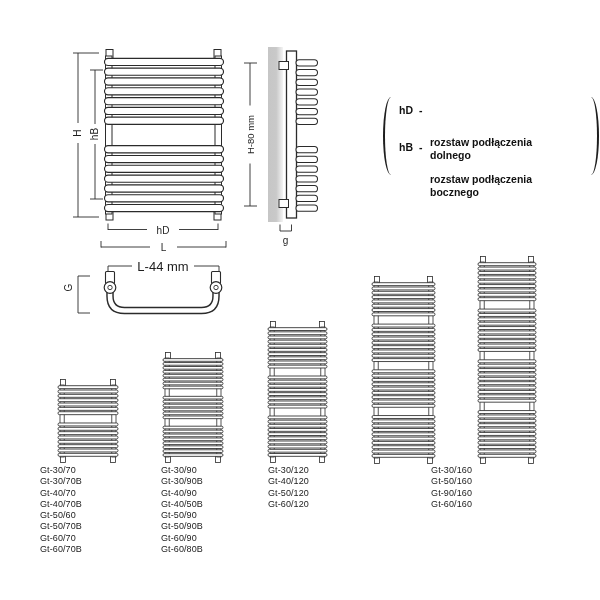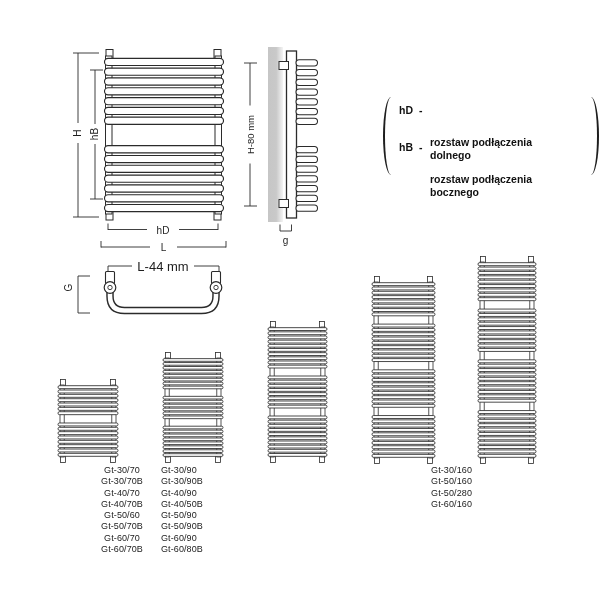--- a/index.html
+++ b/index.html
@@ -305,40 +305,46 @@
 dolnego</span>
     </div>
     <div class="leg-row" style="top:47px;">
       <span class="leg-term">hB</span>
       <span class="leg-dash">-</span>
       <span class="leg-desc">rozstaw podłączenia
 bocznego</span>
     </div>
   </div>
 
-  <div class="models" style="left:72px;top:465px;text-align:center;">
+  <div class="models" style="left:40px;top:465px;">
       <div class="model-line">Gt-30/70</div>
       <div class="model-line">Gt-30/70B</div>
       <div class="model-line">Gt-40/70</div>
       <div class="model-line">Gt-40/70B</div>
       <div class="model-line">Gt-50/60</div>
       <div class="model-line">Gt-50/70B</div>
       <div class="model-line">Gt-60/70</div>
       <div class="model-line">Gt-60/70B</div>
     </div>
   <div class="models" style="left:161px;top:465px;">
       <div class="model-line">Gt-30/90</div>
       <div class="model-line">Gt-30/90B</div>
       <div class="model-line">Gt-40/90</div>
       <div class="model-line">Gt-40/50B</div>
       <div class="model-line">Gt-50/90</div>
       <div class="model-line">Gt-50/90B</div>
       <div class="model-line">Gt-60/90</div>
       <div class="model-line">Gt-60/80B</div>
     </div>
+  <div class="models" style="left:268px;top:465px;">
+      <div class="model-line">Gt-30/120</div>
+      <div class="model-line">Gt-40/120</div>
+      <div class="model-line">Gt-50/120</div>
+      <div class="model-line">Gt-60/120</div>
+    </div>
   <div class="models" style="left:372px;top:465px;text-align:right;">
       <div class="model-line">Gt-30/160</div>
       <div class="model-line">Gt-50/160</div>
-      <div class="model-line">Gt-50/280</div>
+      <div class="model-line">Gt-90/160</div>
       <div class="model-line">Gt-60/160</div>
     </div>
 
 </div>
 
 </body></html>

